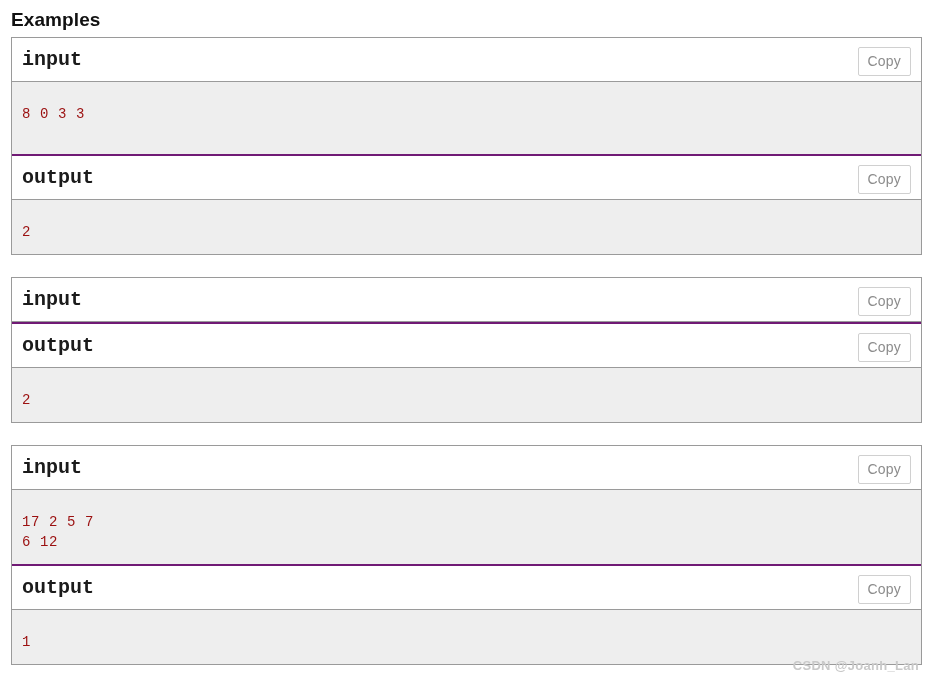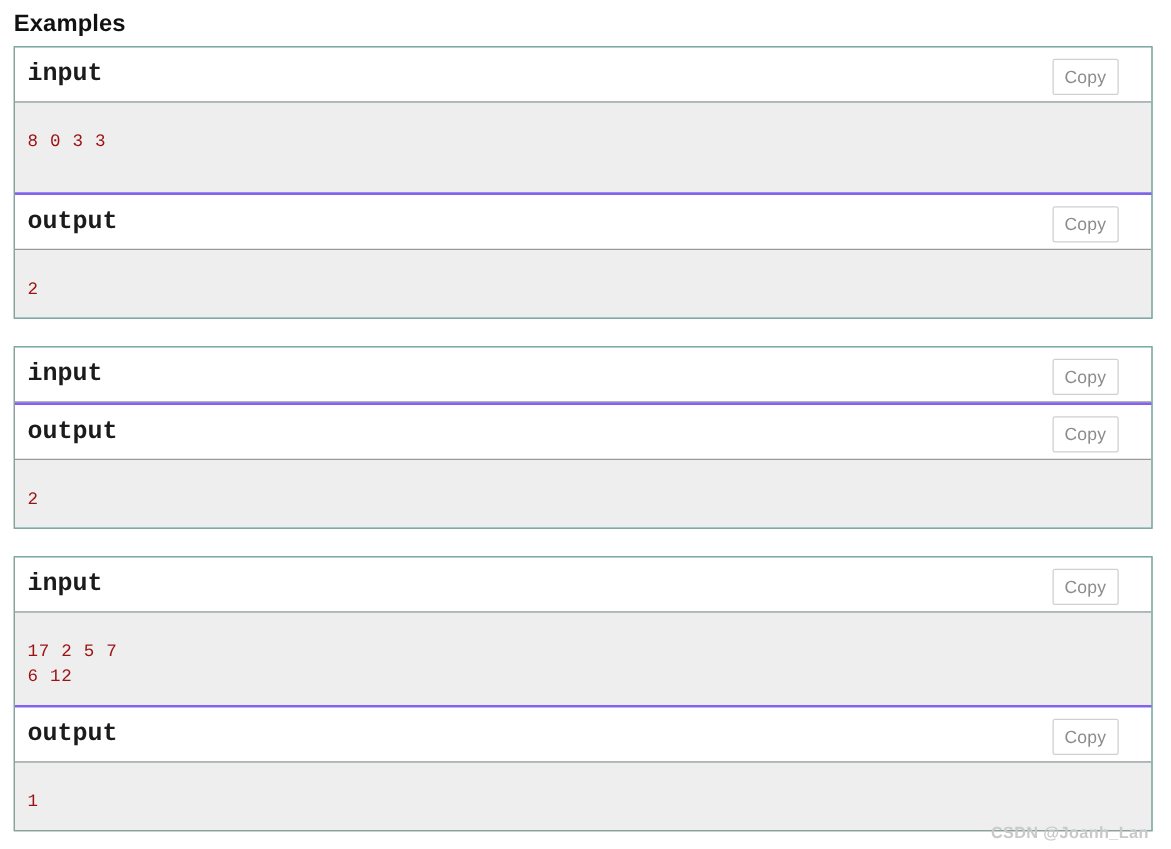--- a/index.html
+++ b/index.html
@@ -33,56 +33,56 @@
     margin: 0;
     line-height: 1.1;
   }
 
   .sample-tests {
     padding: 0 15px 0 11px;
   }
 
   .sample-test {
     border: 1px solid #9a9a9a;
-    background: #14b8a6;
+    background: #4d7c0f;
     margin-bottom: 22px;
     box-sizing: border-box;
   }
 
   .sample-test:last-child {
     margin-bottom: 0;
   }
 
   
   .io-block {
     position: relative;
   }
 
   .io-block.output-block {
-    border-top: 2px solid #8b5cf6;
+    border-top: 2px solid #701a75;
   }
 
   .io-title {
     position: relative;
     background: #ffffff;
     font-family: "Liberation Mono", monospace;
     font-weight: bold;
     font-size: 20px;
     color: #1b1b1b;
     padding: 9px 0 9px 10px;
     line-height: 1.25;
     border-bottom: 1px solid #9a9a9a;
     min-height: 22px;
     box-sizing: content-box;
   }
 
   .copy-btn {
     position: absolute;
     top: 9px;
-    right: 26px;
+    right: 10px;
     border: 1px solid #d0d0d0;
     background: #ffffff;
     color: #8c8c8c;
     font-family: "Liberation Sans", sans-serif;
     font-size: 14px;
     font-weight: normal;
     line-height: 1;
     padding: 6px 9px 7px 9px;
     border-radius: 2px;
     cursor: pointer;

